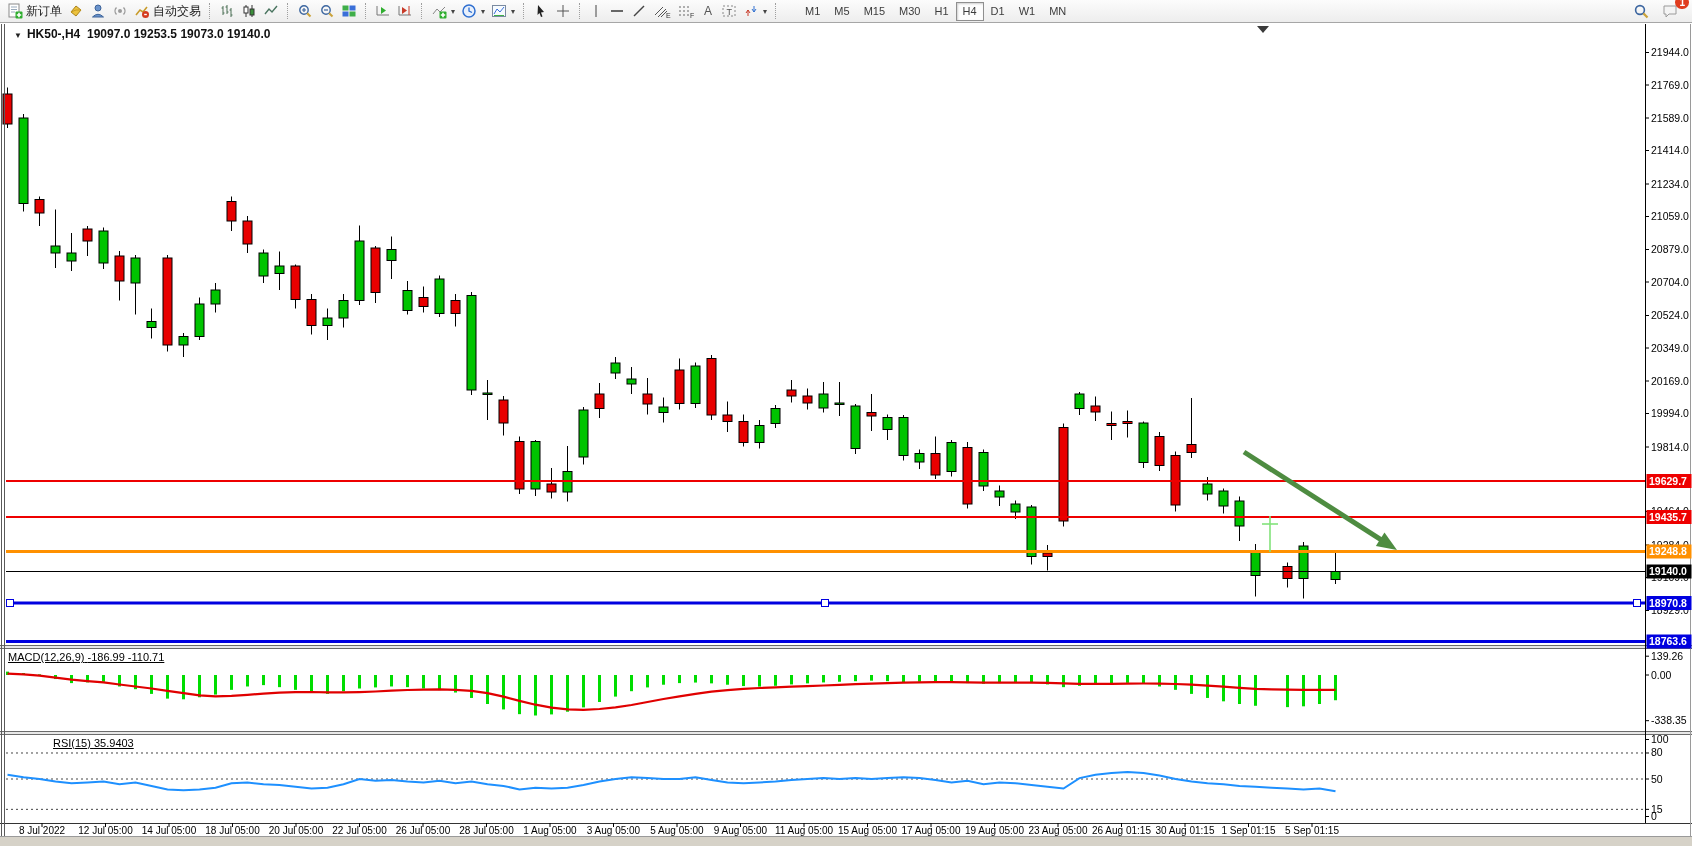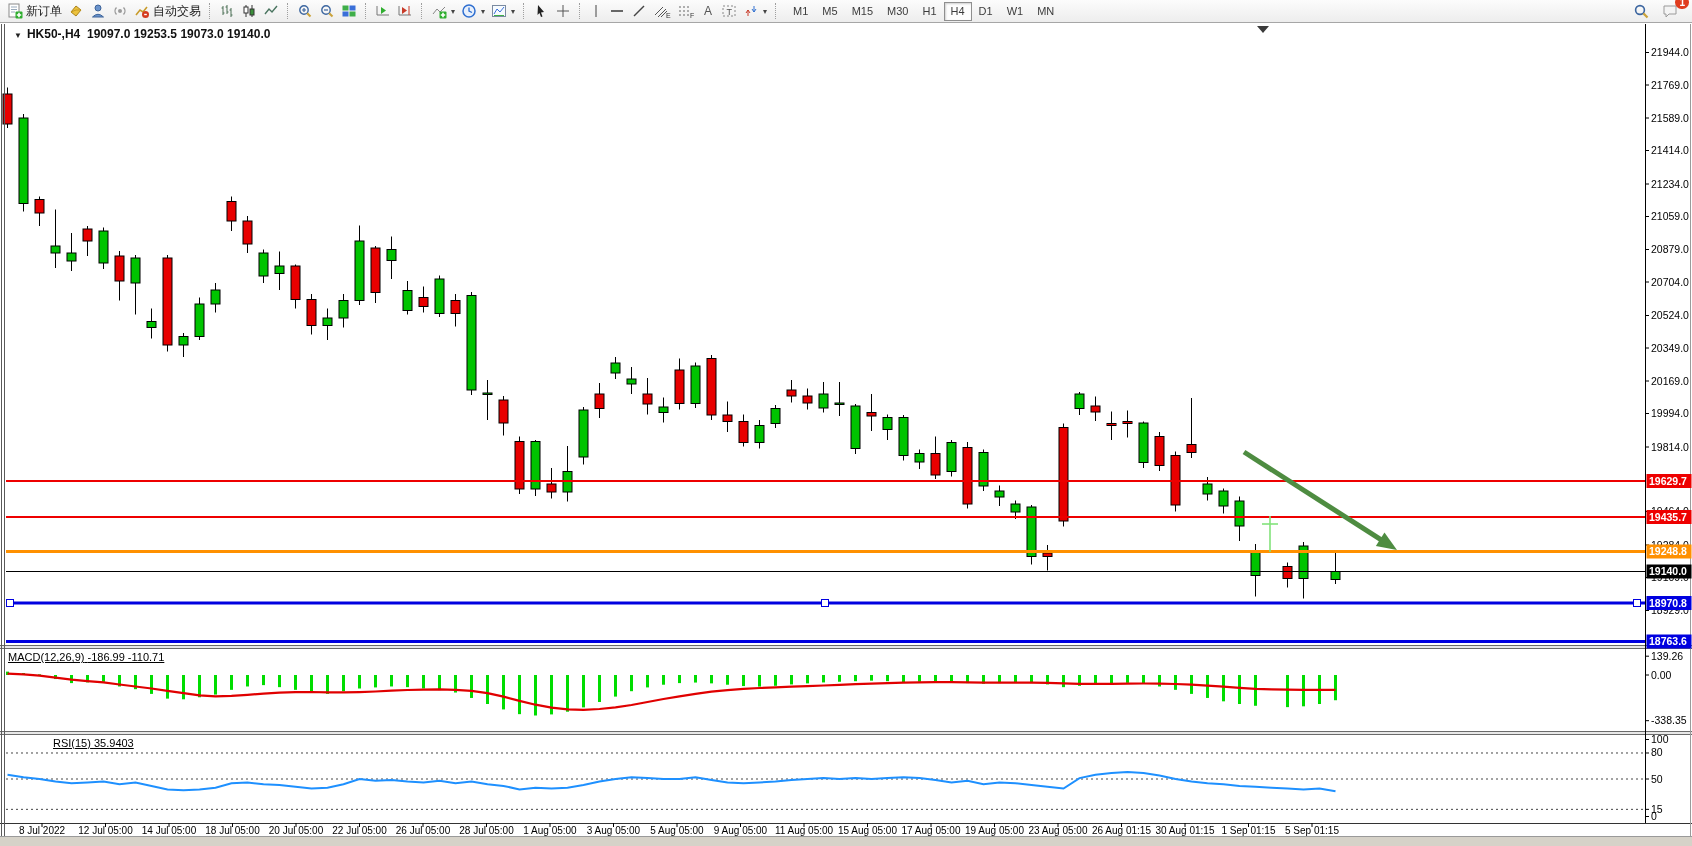--- a/index.html
+++ b/index.html
@@ -7,21 +7,21 @@
        font-family:"Liberation Sans",sans-serif;overflow:hidden;}
   
   .toolbar{position:absolute;top:0;left:0;width:1692px;height:23px;box-sizing:border-box;
            background:linear-gradient(#fcfcfc,#ededed);border-bottom:1px solid #a6a6a6;
            display:flex;align-items:center;padding:0 4px;z-index:30;}
   .tb-btn{height:20px;display:flex;align-items:center;gap:3px;padding:0 3px;
           font-size:12px;color:#1a1a1a;white-space:nowrap;}
   .tb-btn svg{display:block;}
   .tb-sep{width:1px;height:16px;border-left:1px dotted #9f9f9f;margin:0 5px;}
   .caret{font-size:8px;color:#444;margin-left:1px;}
-  .tf-group{display:flex;align-items:center;margin-left:4px;}
+  .tf-group{display:flex;align-items:center;margin-left:16px;}
   .tf-btn{font-size:11px;color:#3c3c3c;padding:2px 6px;border:1px solid transparent;line-height:13px;}
   .tf-btn.active{background:#fdfdfd;border:1px solid #8f8f8f;box-shadow:inset 1px 1px 2px rgba(0,0,0,.18);}
   .tb-right{margin-left:auto;display:flex;align-items:center;gap:6px;padding-right:6px;}
   .badge{position:absolute;top:-5px;right:-7px;background:#e03c1e;color:#fff;border-radius:8px;
          font-size:10px;font-weight:bold;padding:0 4px;line-height:13px;}
   .chat-wrap{position:relative;}
   
   .chart-title{position:absolute;left:14px;top:27px;font-size:12px;font-weight:bold;color:#111;z-index:20;}
   .chart-title .tri{font-size:8px;font-weight:normal;margin-right:5px;color:#222;}
   .ind-label{position:absolute;font-size:11px;color:#000;z-index:20;text-decoration:underline;}

